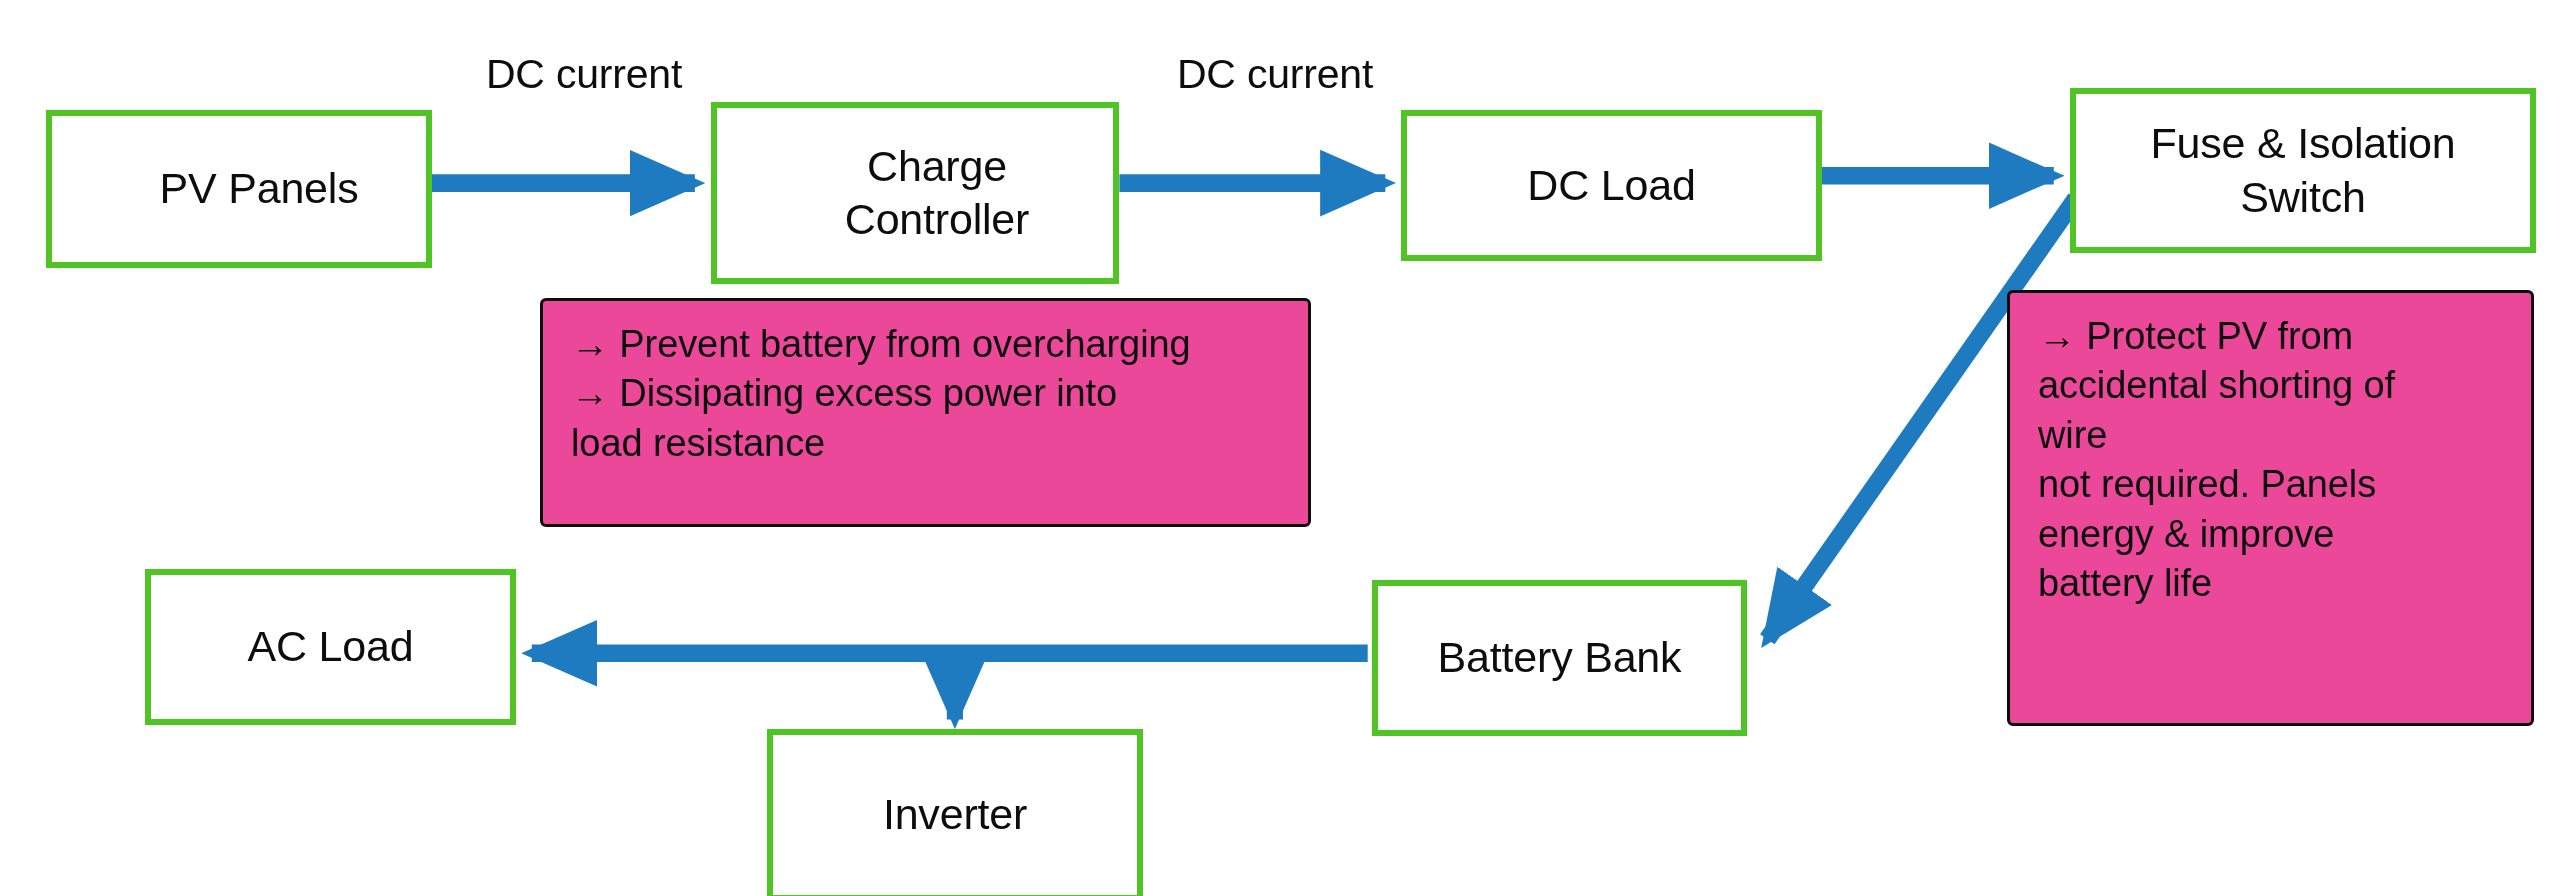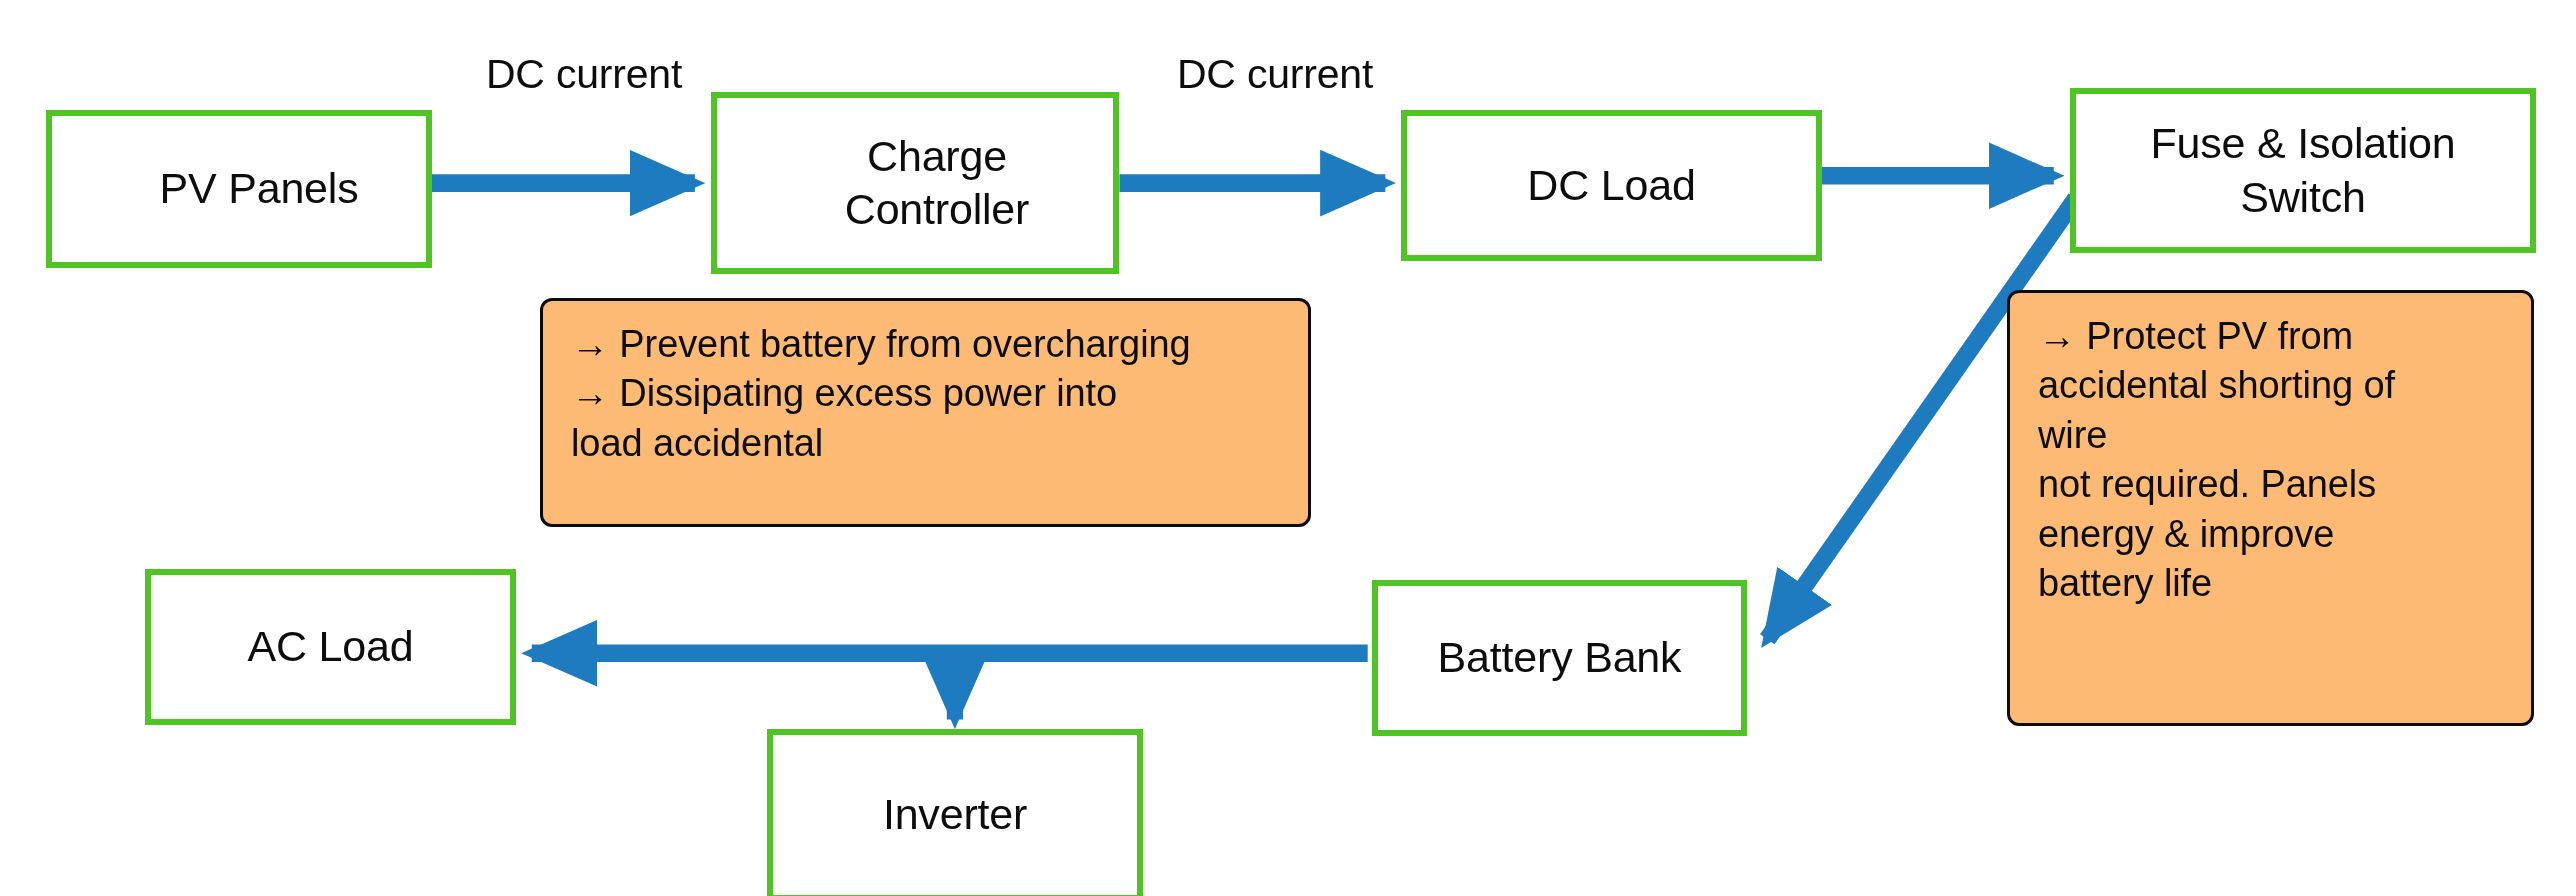--- a/index.html
+++ b/index.html
@@ -19,23 +19,23 @@
     font-size:43px;
     line-height:1.24;
     letter-spacing:-0.2px;
     z-index:3;
   }
   .node .lbl{display:block;padding:0 7.3px;}
 
   .callout{
     position:absolute;
     box-sizing:border-box;
-    background:#fdba74;
+    background:#ec4899;
     border:3.7px solid #0c0c0c;
-    border-radius:12px;
+    border-radius:6px;
     color:#0d0d0d;
     font-size:38px;
     line-height:1.30;
     letter-spacing:-0.1px;
     z-index:4;
     padding:19px 22px 16px 28px;
   }
   .callout p{margin:0;}
   .callout .ln{display:block;}
 
@@ -44,21 +44,21 @@
     z-index:5;
     color:#0d0d0d;
     font-size:41px;
     line-height:1.26;
     text-align:center;
     letter-spacing:-0.2px;
   }
 
   
   #n-pv         {left:46px;  top:90px; width:386px;  height:158px;padding-left:40px;}
-  #n-charge     {left:711px; top:72px; width:408px;  height:182px;padding-left:44px;}
+  #n-charge     {left:711px; top:82px; width:408px;  height:182px;padding-left:44px;}
   #n-dcload     {left:1401px;top:90px; width:421px;  height:151px;}
   #n-fuse       {left:2070px;top:68px;  width:466px;  height:165px;}
   #n-acload     {left:145px; top:549px; width:371px;  height:156px;}
   #n-battery    {left:1372px;top:560px; width:375px;  height:156px;}
   #n-inverter   {left:767px;top:709px; width:376px;  height:172px;}
 
   
   #c-charge     {left:540px; top:278px; width:771px; height:229px;}
   #c-fuse       {left:2007px;top:270px; width:527px;  height:436px;}
 
@@ -144,21 +144,21 @@
   </div>
 
   <div class="node" id="n-inverter">
     <span class="lbl">Inverter</span>
   </div>
 
   <div class="callout" id="c-charge">
     <p>
       <span class="ln">→ Prevent battery from overcharging</span>
       <span class="ln">→ Dissipating excess power into</span>
-      <span class="ln">load accidental</span>
+      <span class="ln">load resistance</span>
     </p>
   </div>
 
   <div class="callout" id="c-fuse">
     <p>
       <span class="ln">→ Protect PV from</span>
       <span class="ln">accidental shorting of</span>
       <span class="ln">wire</span>
       <span class="ln">not required. Panels</span>
       <span class="ln">energy &amp; improve</span>

